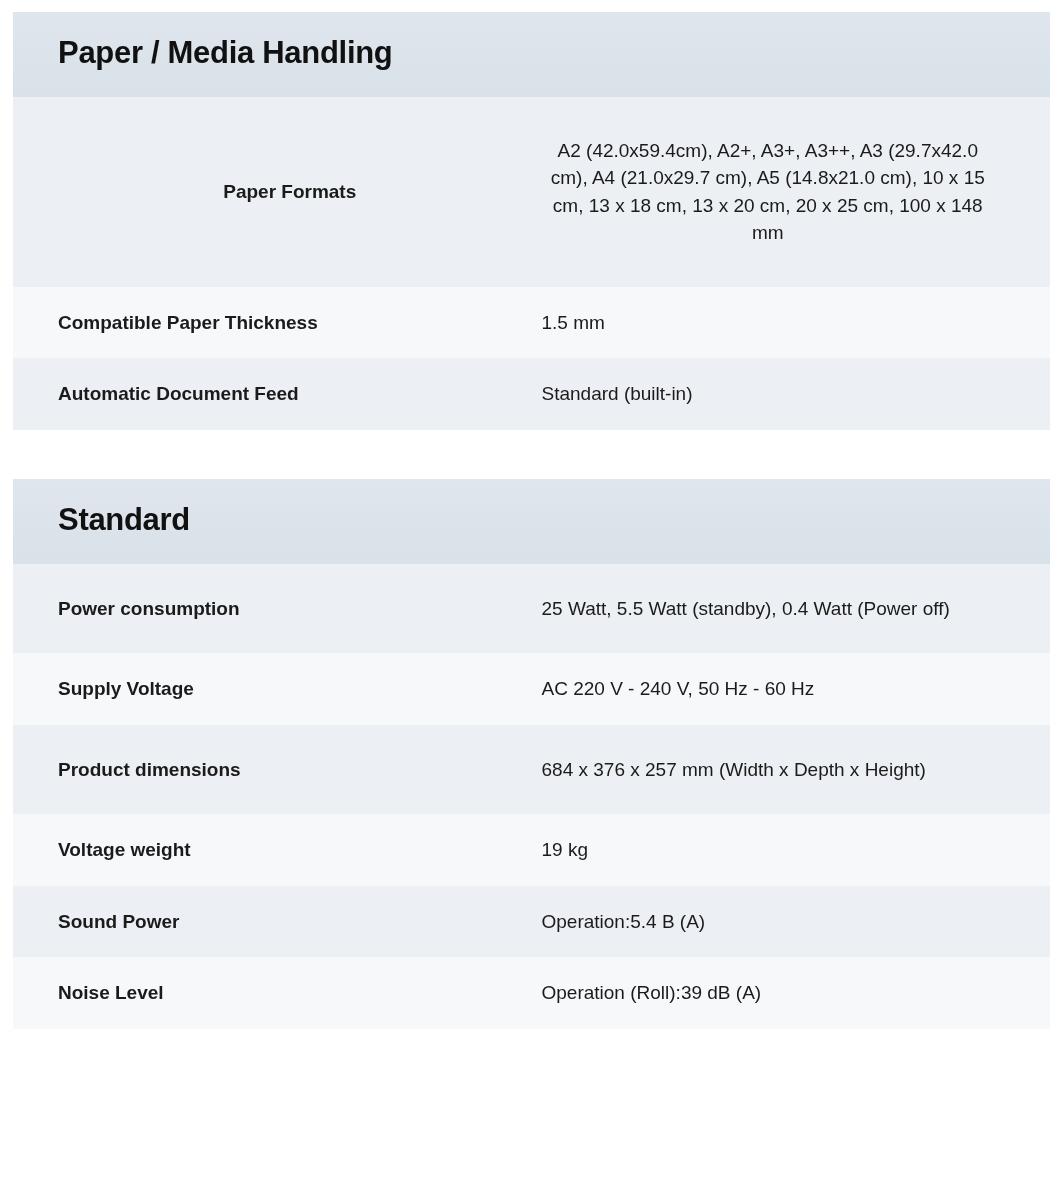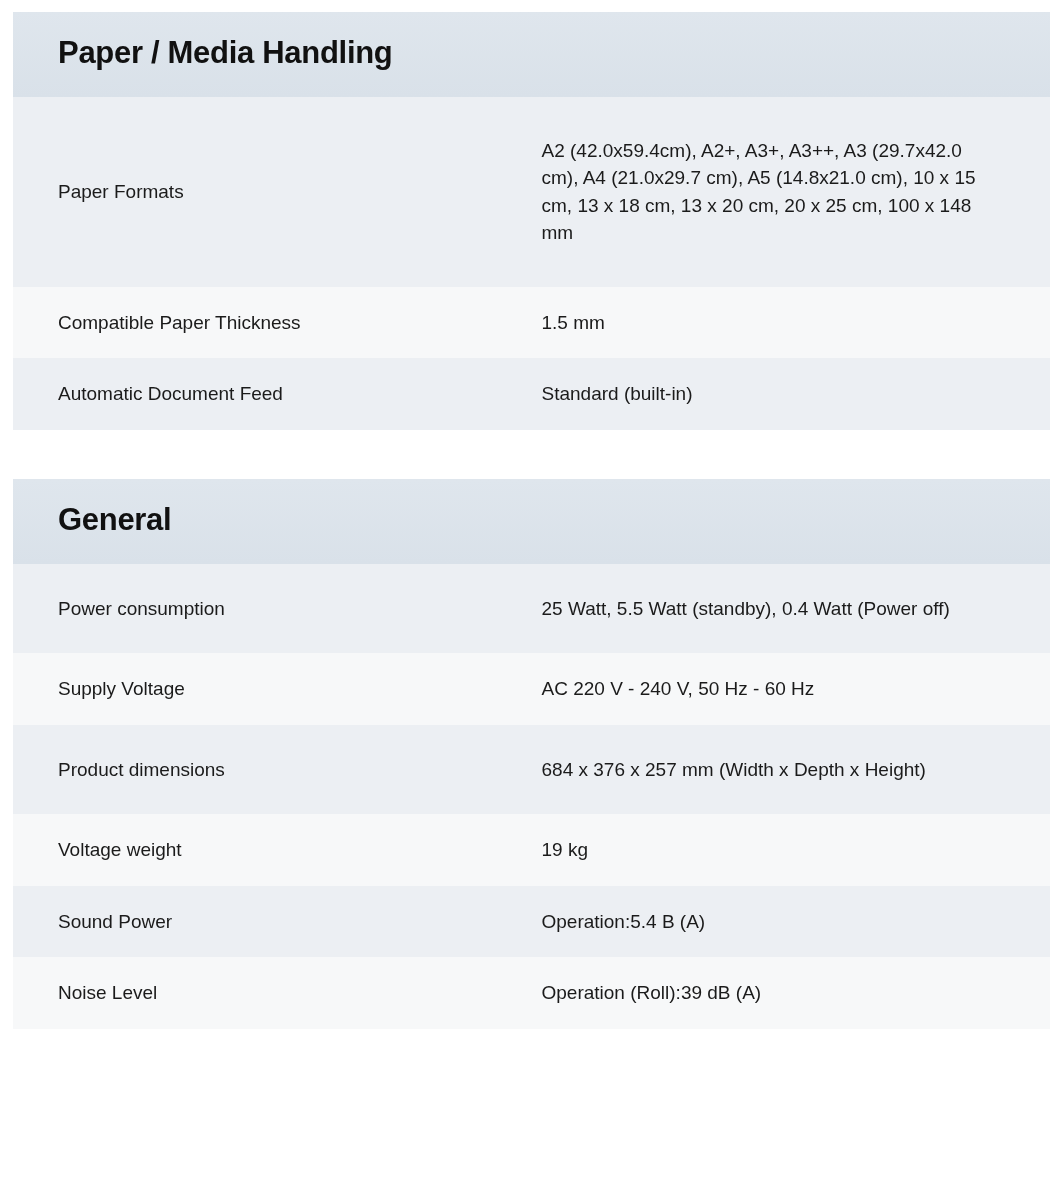--- a/index.html
+++ b/index.html
@@ -48,30 +48,31 @@
     font-size: 19px;
     font-weight: normal;
     line-height: 1.45;
     color: #1b1b1b;
     padding: 22px 10px 22px 0;
   }
   .spec-row td.label {
     width: 497px;
     padding-left: 45px;
     box-sizing: border-box;
+    font-weight: bold;
   }
   .spec-row td.value {
     width: 540px;
     padding-left: 10px;
     padding-right: 56px;
     box-sizing: border-box;
   }
   .spec-row.odd  { background: #eceff3; }
   .spec-row.even { background: #f7f8f9; }
-  .tall td { padding-top: 40px; padding-bottom: 40px; }
+  .tall td { padding-top: 40px; padding-bottom: 40px; text-align: center; }
   .mid td  { padding-top: 31px; padding-bottom: 31px; margin-top: 36px; }
 </style>
 </head>
 <body>
 
 <div class="page">
 
   <table class="spec-table">
     <thead>
       <tr class="section-header">
@@ -90,21 +91,21 @@
       <tr class="spec-row odd">
         <td class="label">Automatic Document Feed</td>
         <td class="value">Standard (built-in)</td>
       </tr>
     </tbody>
   </table>
 
   <table class="spec-table">
     <thead>
       <tr class="section-header">
-        <th colspan="2">General</th>
+        <th colspan="2">Standard</th>
       </tr>
     </thead>
     <tbody>
       <tr class="spec-row odd mid">
         <td class="label">Power consumption</td>
         <td class="value">25 Watt, 5.5 Watt (standby), 0.4 Watt (Power off)</td>
       </tr>
       <tr class="spec-row even">
         <td class="label">Supply Voltage</td>
         <td class="value">AC 220 V - 240 V, 50 Hz - 60 Hz</td>

